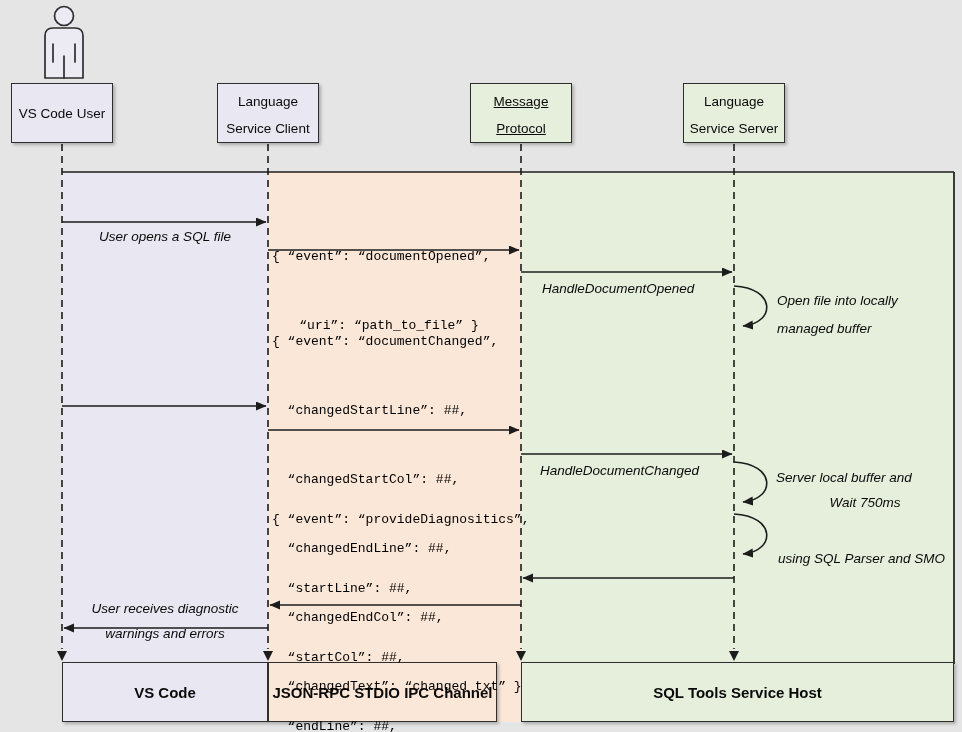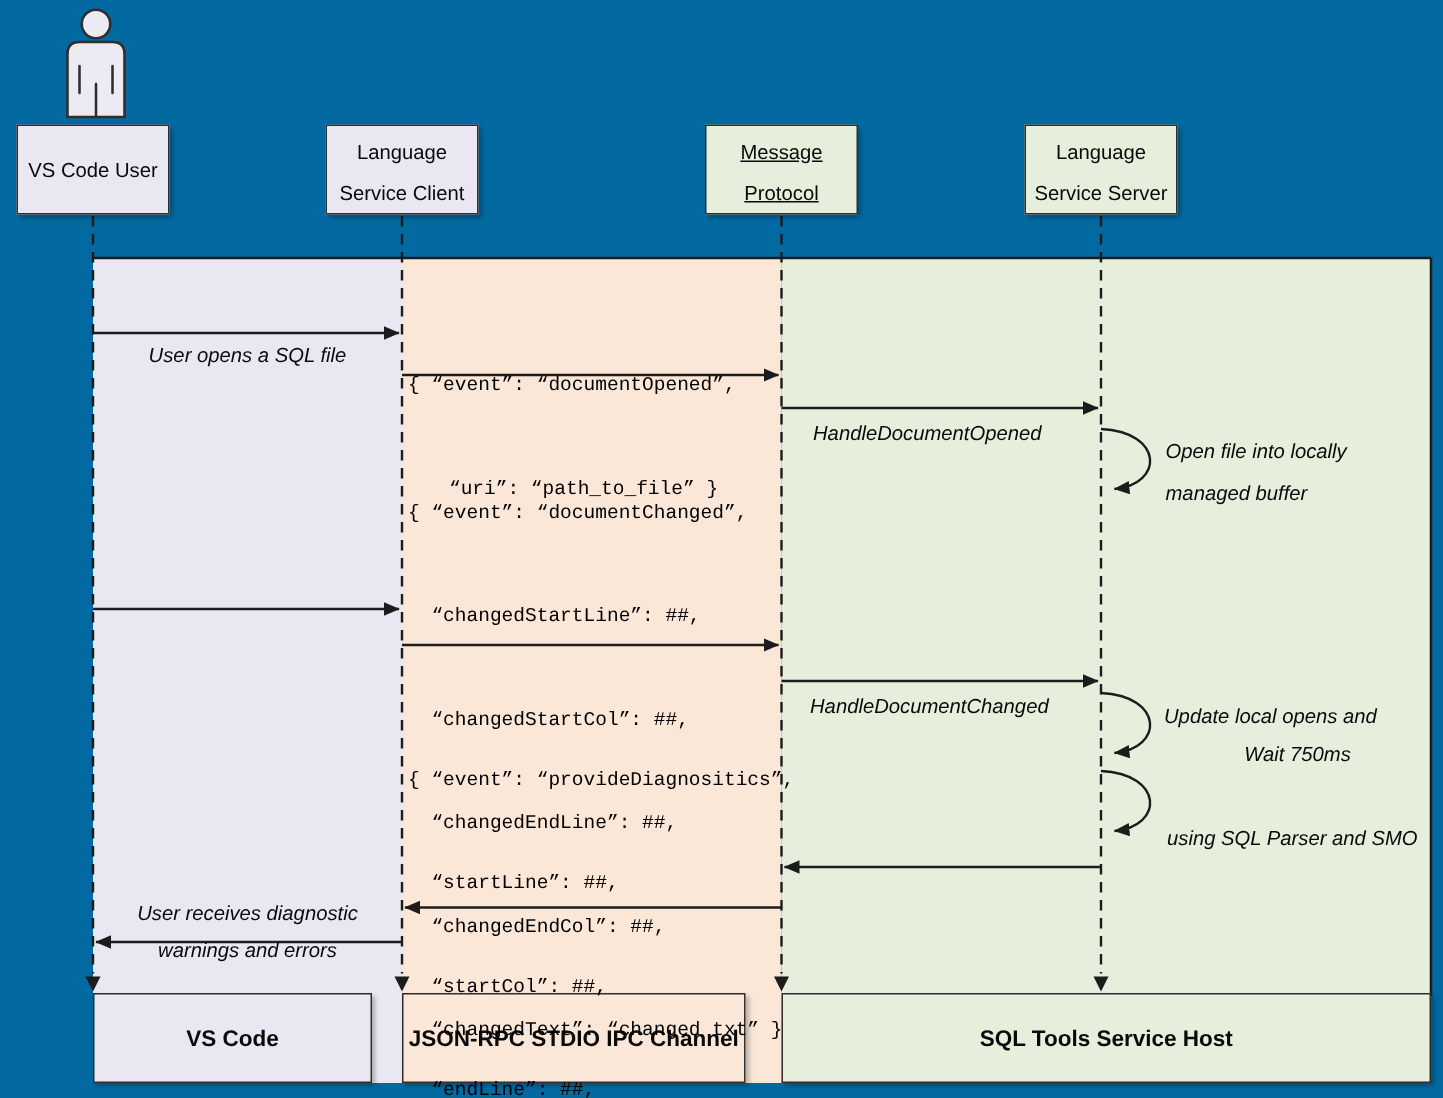--- a/index.html
+++ b/index.html
@@ -1,17 +1,17 @@
 <!DOCTYPE html>
 <html><head>
 <meta charset="utf-8">
 <style>
   html,body{margin:0;padding:0;background:#ffffff;}
   .canvas{
-    position:relative;width:962px;height:732px;background:#0369a1;
+    position:relative;width:962px;height:732px;background:#e5e5e5;
     font-family:"Liberation Sans",sans-serif;color:#0a0a0a;overflow:hidden;
   }
   .band{position:absolute;top:172px;height:550px;}
   .overlay{position:absolute;left:0;top:0;z-index:3;pointer-events:none;}
   .actor-box{
     position:absolute;top:83px;width:102px;height:60px;box-sizing:border-box;
     border:1.6px solid #2e2e2e;display:flex;flex-direction:column;
     align-items:center;justify-content:center;text-align:center;
     font-size:13.5px;line-height:27px;z-index:4;
     box-shadow:2px 2px 3px rgba(0,0,0,0.25);
@@ -113,21 +113,21 @@
 
   <div class="msg-label centered" style="left:62px;width:206px;top:199px;">User opens a SQL file</div>
   <div class="msg-label centered" style="left:62px;width:206px;top:571px;">User receives diagnostic</div>
   <div class="msg-label centered" style="left:62px;width:206px;top:596px;">warnings and errors</div>
 
   <div class="msg-label" style="left:542px;top:251px;">HandleDocumentOpened</div>
   <div class="msg-label" style="left:540px;top:433px;">HandleDocumentChanged</div>
 
   <div class="note-line" style="left:777px;top:290px;">Open file into locally</div>
   <div class="note-line" style="left:777px;top:318px;">managed buffer</div>
-  <div class="note-line" style="left:776px;top:467px;">Update local opens and</div>
+  <div class="note-line" style="left:776px;top:467px;">Server local buffer and</div>
   <div class="note-line centered" style="left:776px;width:178px;top:492px;">Wait 750ms</div>
   <div class="note-line" style="left:778px;top:548px;">using SQL Parser and SMO</div>
 
   <div class="payload" style="top:199px;text-align:center;">
     <div>{ “event”: “documentOpened”,</div>
     <div>  “uri”: “path_to_file” }</div>
   </div>
   <div class="payload" style="top:284px;">
     <div>{ “event”: “documentChanged”,</div>
     <div>  “changedStartLine”: ##,</div>
@@ -138,21 +138,21 @@
   </div>
   <div class="payload" style="top:462px;">
     <div>{ “event”: “provideDiagnositics”,</div>
     <div>  “startLine”: ##,</div>
     <div>  “startCol”: ##,</div>
     <div>  “endLine”: ##,</div>
     
     
   </div>
 
-  <div class="terminus" style="left: 62px; width: 186px; background-color: rgb(232, 231, 242);">
+  <div class="terminus" style="left: 62px; width: 206px; background-color: rgb(232, 231, 242);">
     <span>VS Code</span>
   </div>
   <div class="terminus" style="left: 268px; width: 229px; background-color: rgb(251, 231, 215);">
     <span>JSON-RPC STDIO IPC Channel</span>
   </div>
   <div class="terminus" style="left: 521px; width: 433px; background-color: rgb(229, 239, 220);">
     <span>SQL Tools Service Host</span>
   </div>
 
 </div>

